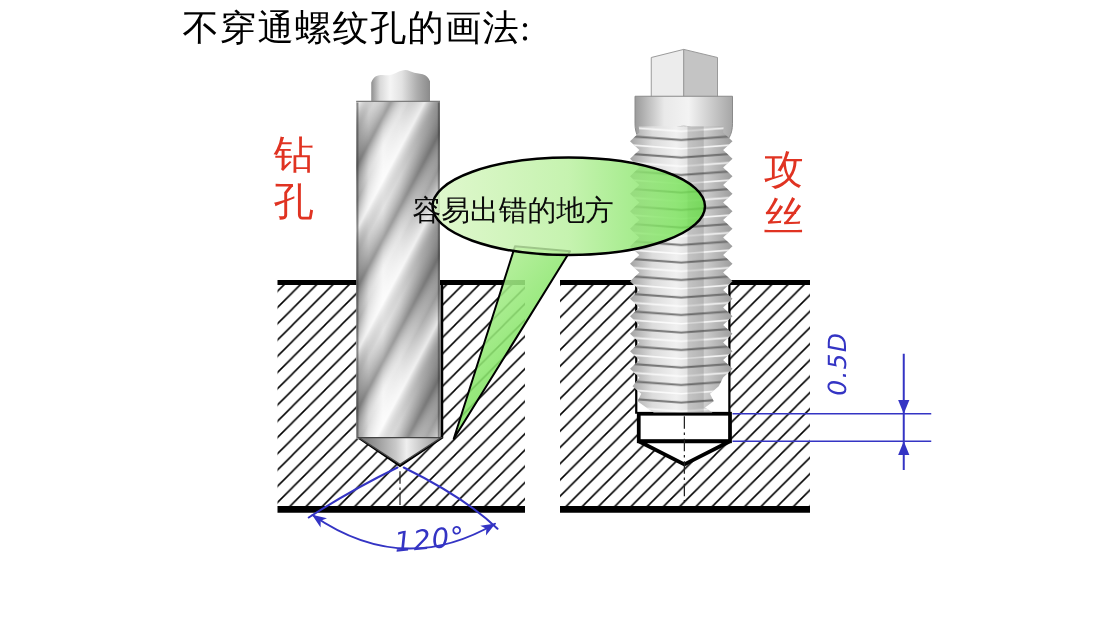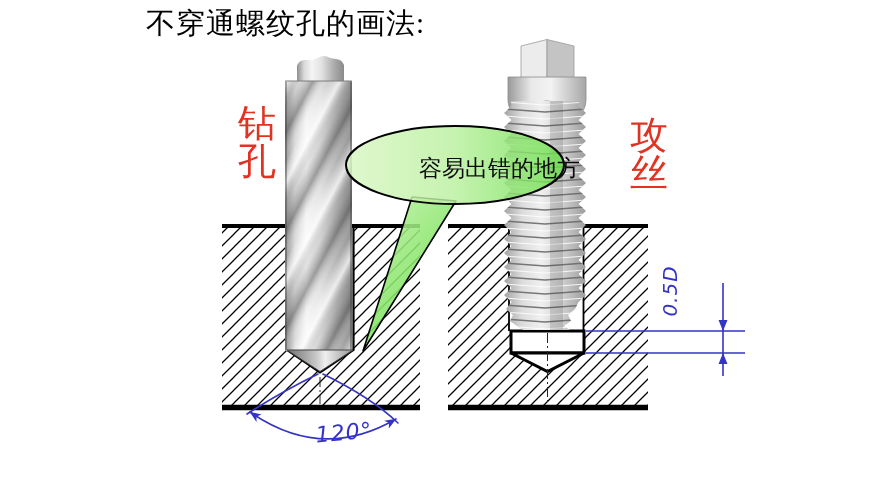--- a/index.html
+++ b/index.html
@@ -1,25 +1,25 @@
 <!DOCTYPE html>
 <html style="--label-red: #e03322; --annotation-blue: #3434c4; --callout-green-light: #d9f6c3; --callout-green-dark: #6adf4a; --metal-light: #f2f2f2; --metal-dark: #8f8f8f; --outline-black: #000000; --hatch-line: #000000;"><head>
 <meta charset="utf-8">
 <style>
   html,body{margin:0;padding:0;background:#fff;}
   #stage{position:relative;width:778px;height:496px;background:#fff;overflow:hidden;
          font-family:"Liberation Serif","DejaVu Serif",serif;}
   #stage svg{position:absolute;left:0;top:0;}
   .txt{position:absolute;z-index:5;white-space:pre-line;}
   .title{left:146px;top:6px;font-size:29px;line-height:34px;color:#000;letter-spacing:1px;}
-  .vlabel{width:38px;font-size:38px;line-height:38px;color:var(--label-red,#e03322);
-          text-align:center;font-weight:400;margin-left:22px;}
+  .vlabel{width:38px;font-size:32px;line-height:38px;color:var(--label-red,#e03322);
+          text-align:center;font-weight:400;}
   .vlabel.left{left:216px;top:104px;}
   .vlabel.right{left:608px;top:116px;}
-  .bubble-text{left:350px;top:153px;width:230px;text-align:right;font-size:23px;color:#0a0a0a;}
+  .bubble-text{left:330px;top:153px;width:230px;text-align:left;font-size:23px;color:#0a0a0a;}
   .dim{color:var(--annotation-blue,#3434c4);
        font-family:"DejaVu Sans","Liberation Sans",sans-serif;font-style:italic;}
   .angle{left:302px;top:420px;width:84px;text-align:center;font-size:22px;
          transform:rotate(-5deg);letter-spacing:1px;}
   .depth{left:641px;top:279px;width:58px;height:24px;text-align:center;font-size:20px;
          transform:rotate(-90deg);transform-origin:center;letter-spacing:1px;}
   .blue{stroke:var(--annotation-blue,#3434c4);fill:none;}
   .bluefill{fill:var(--annotation-blue,#3434c4);stroke:none;}
   .cl{stroke:#222;stroke-width:1;stroke-dasharray:10 3 2 3;fill:none;}
 </style>

